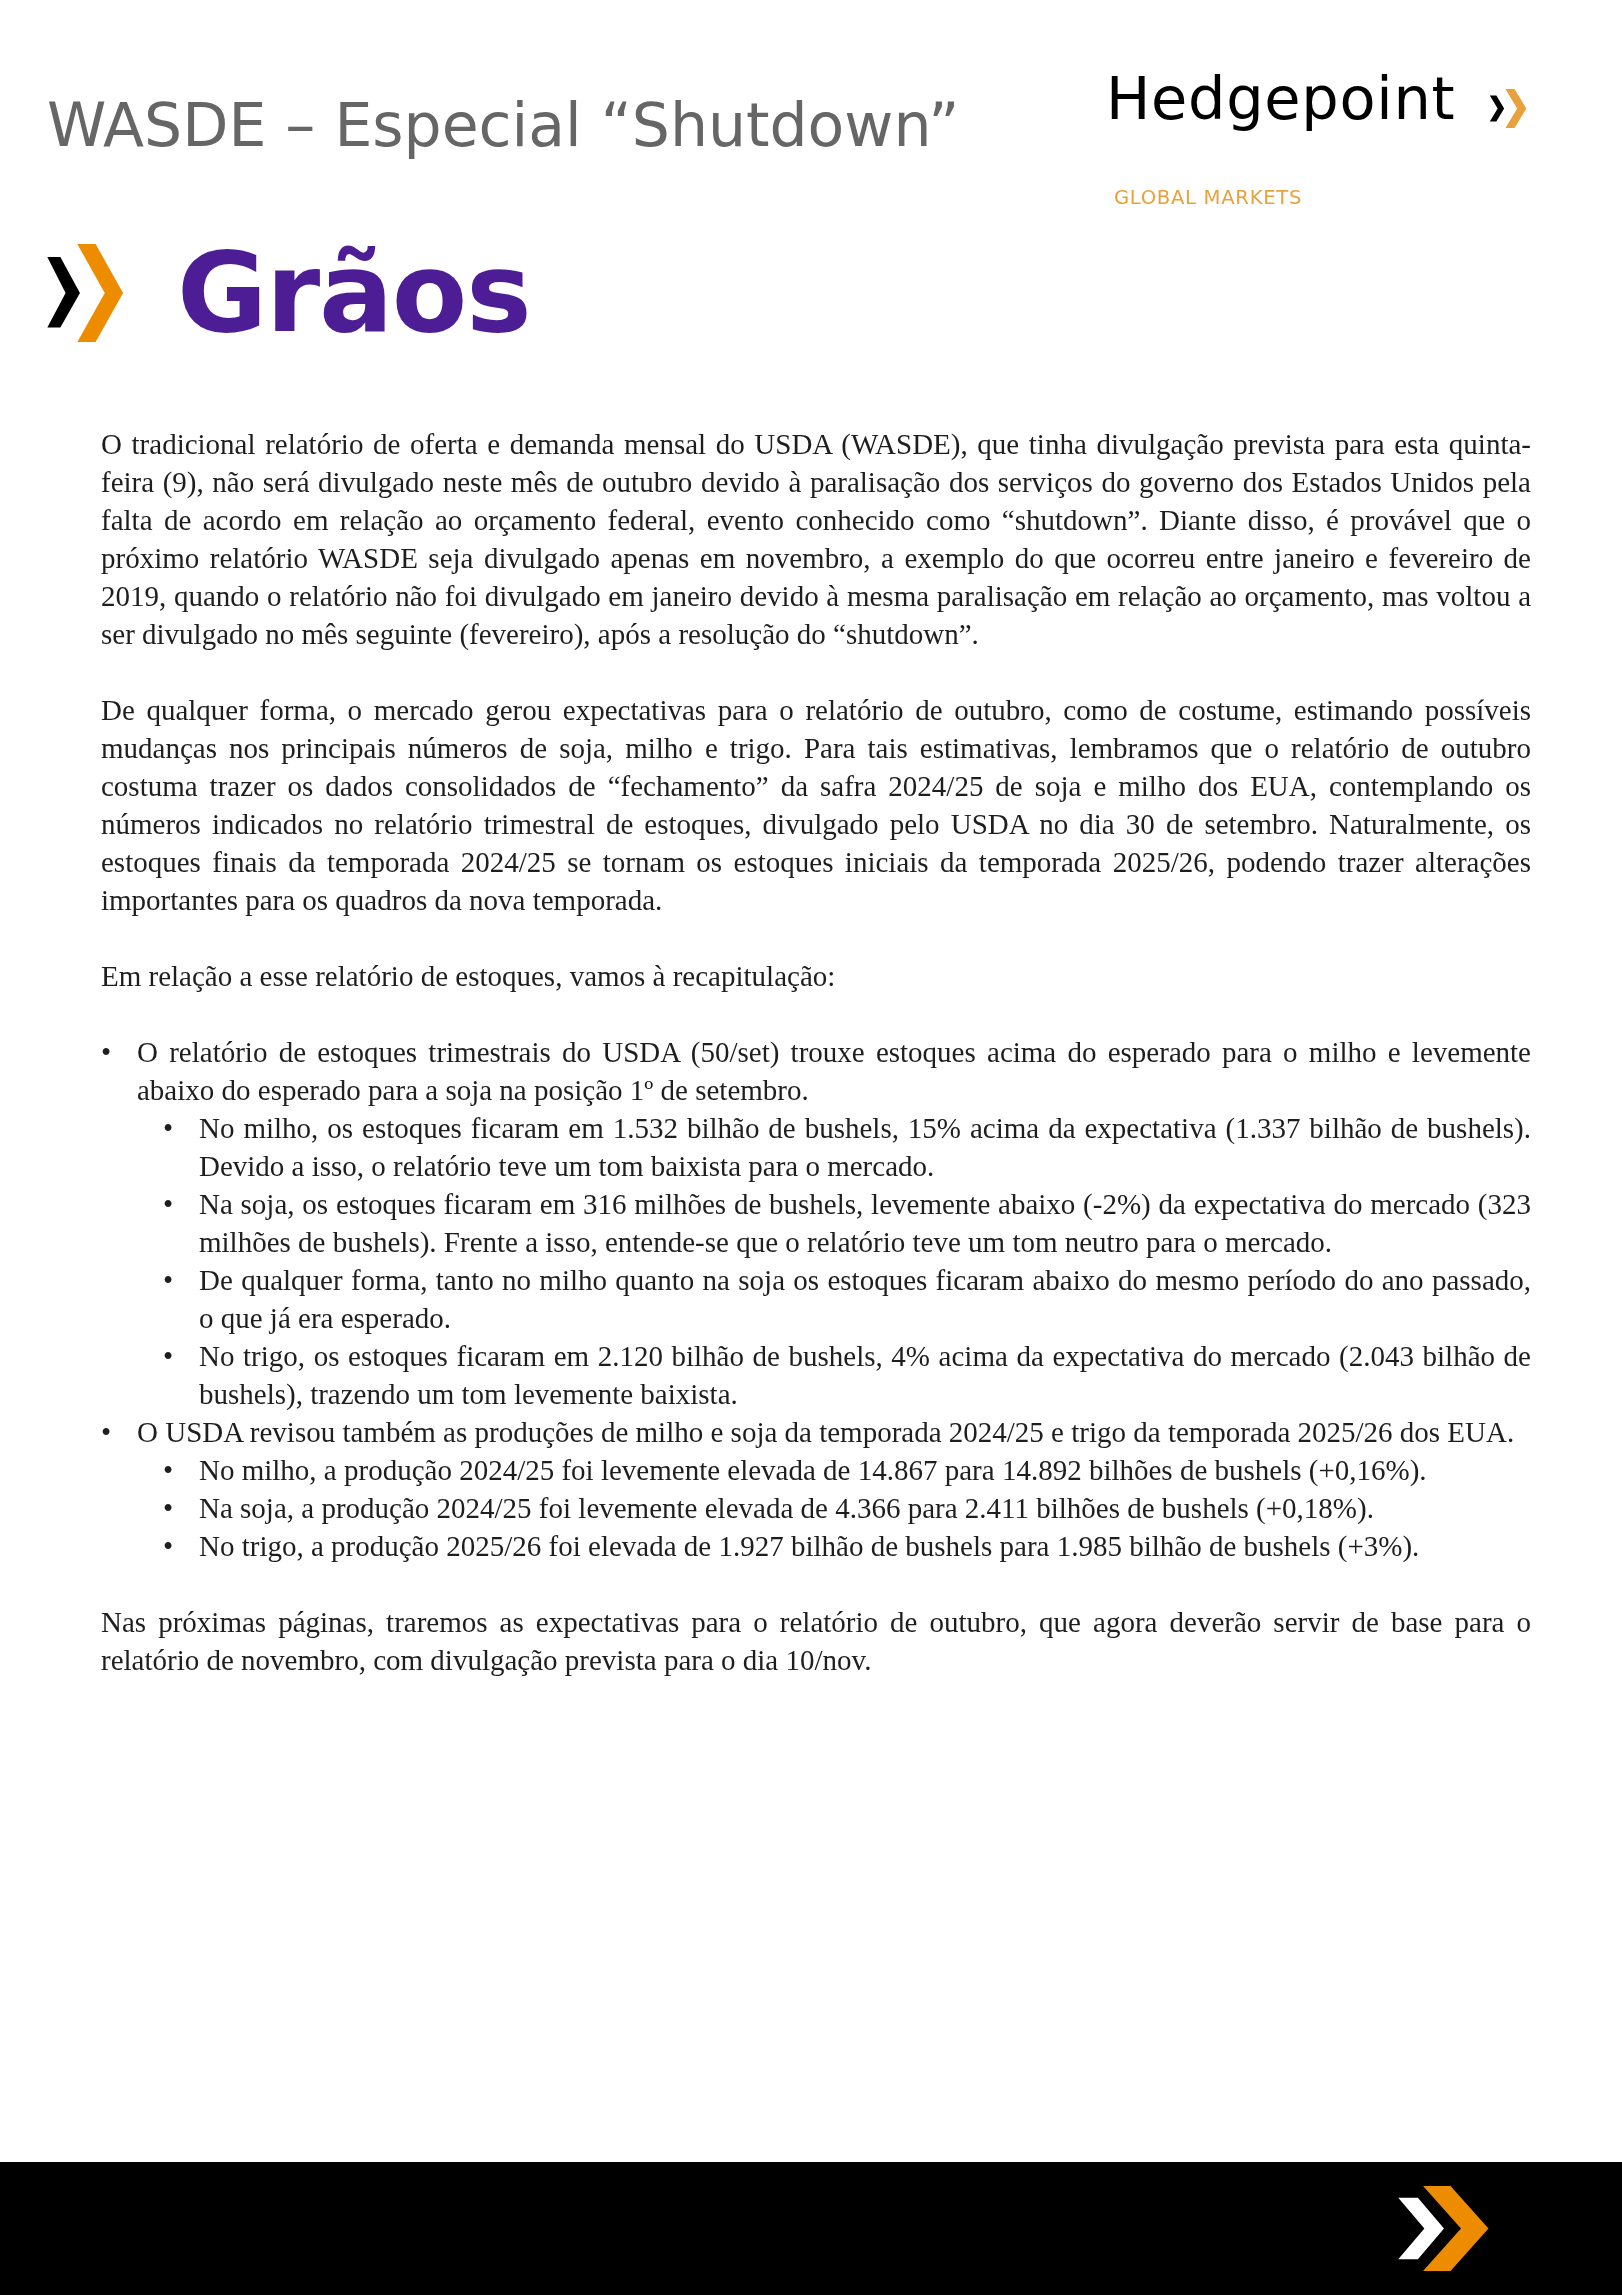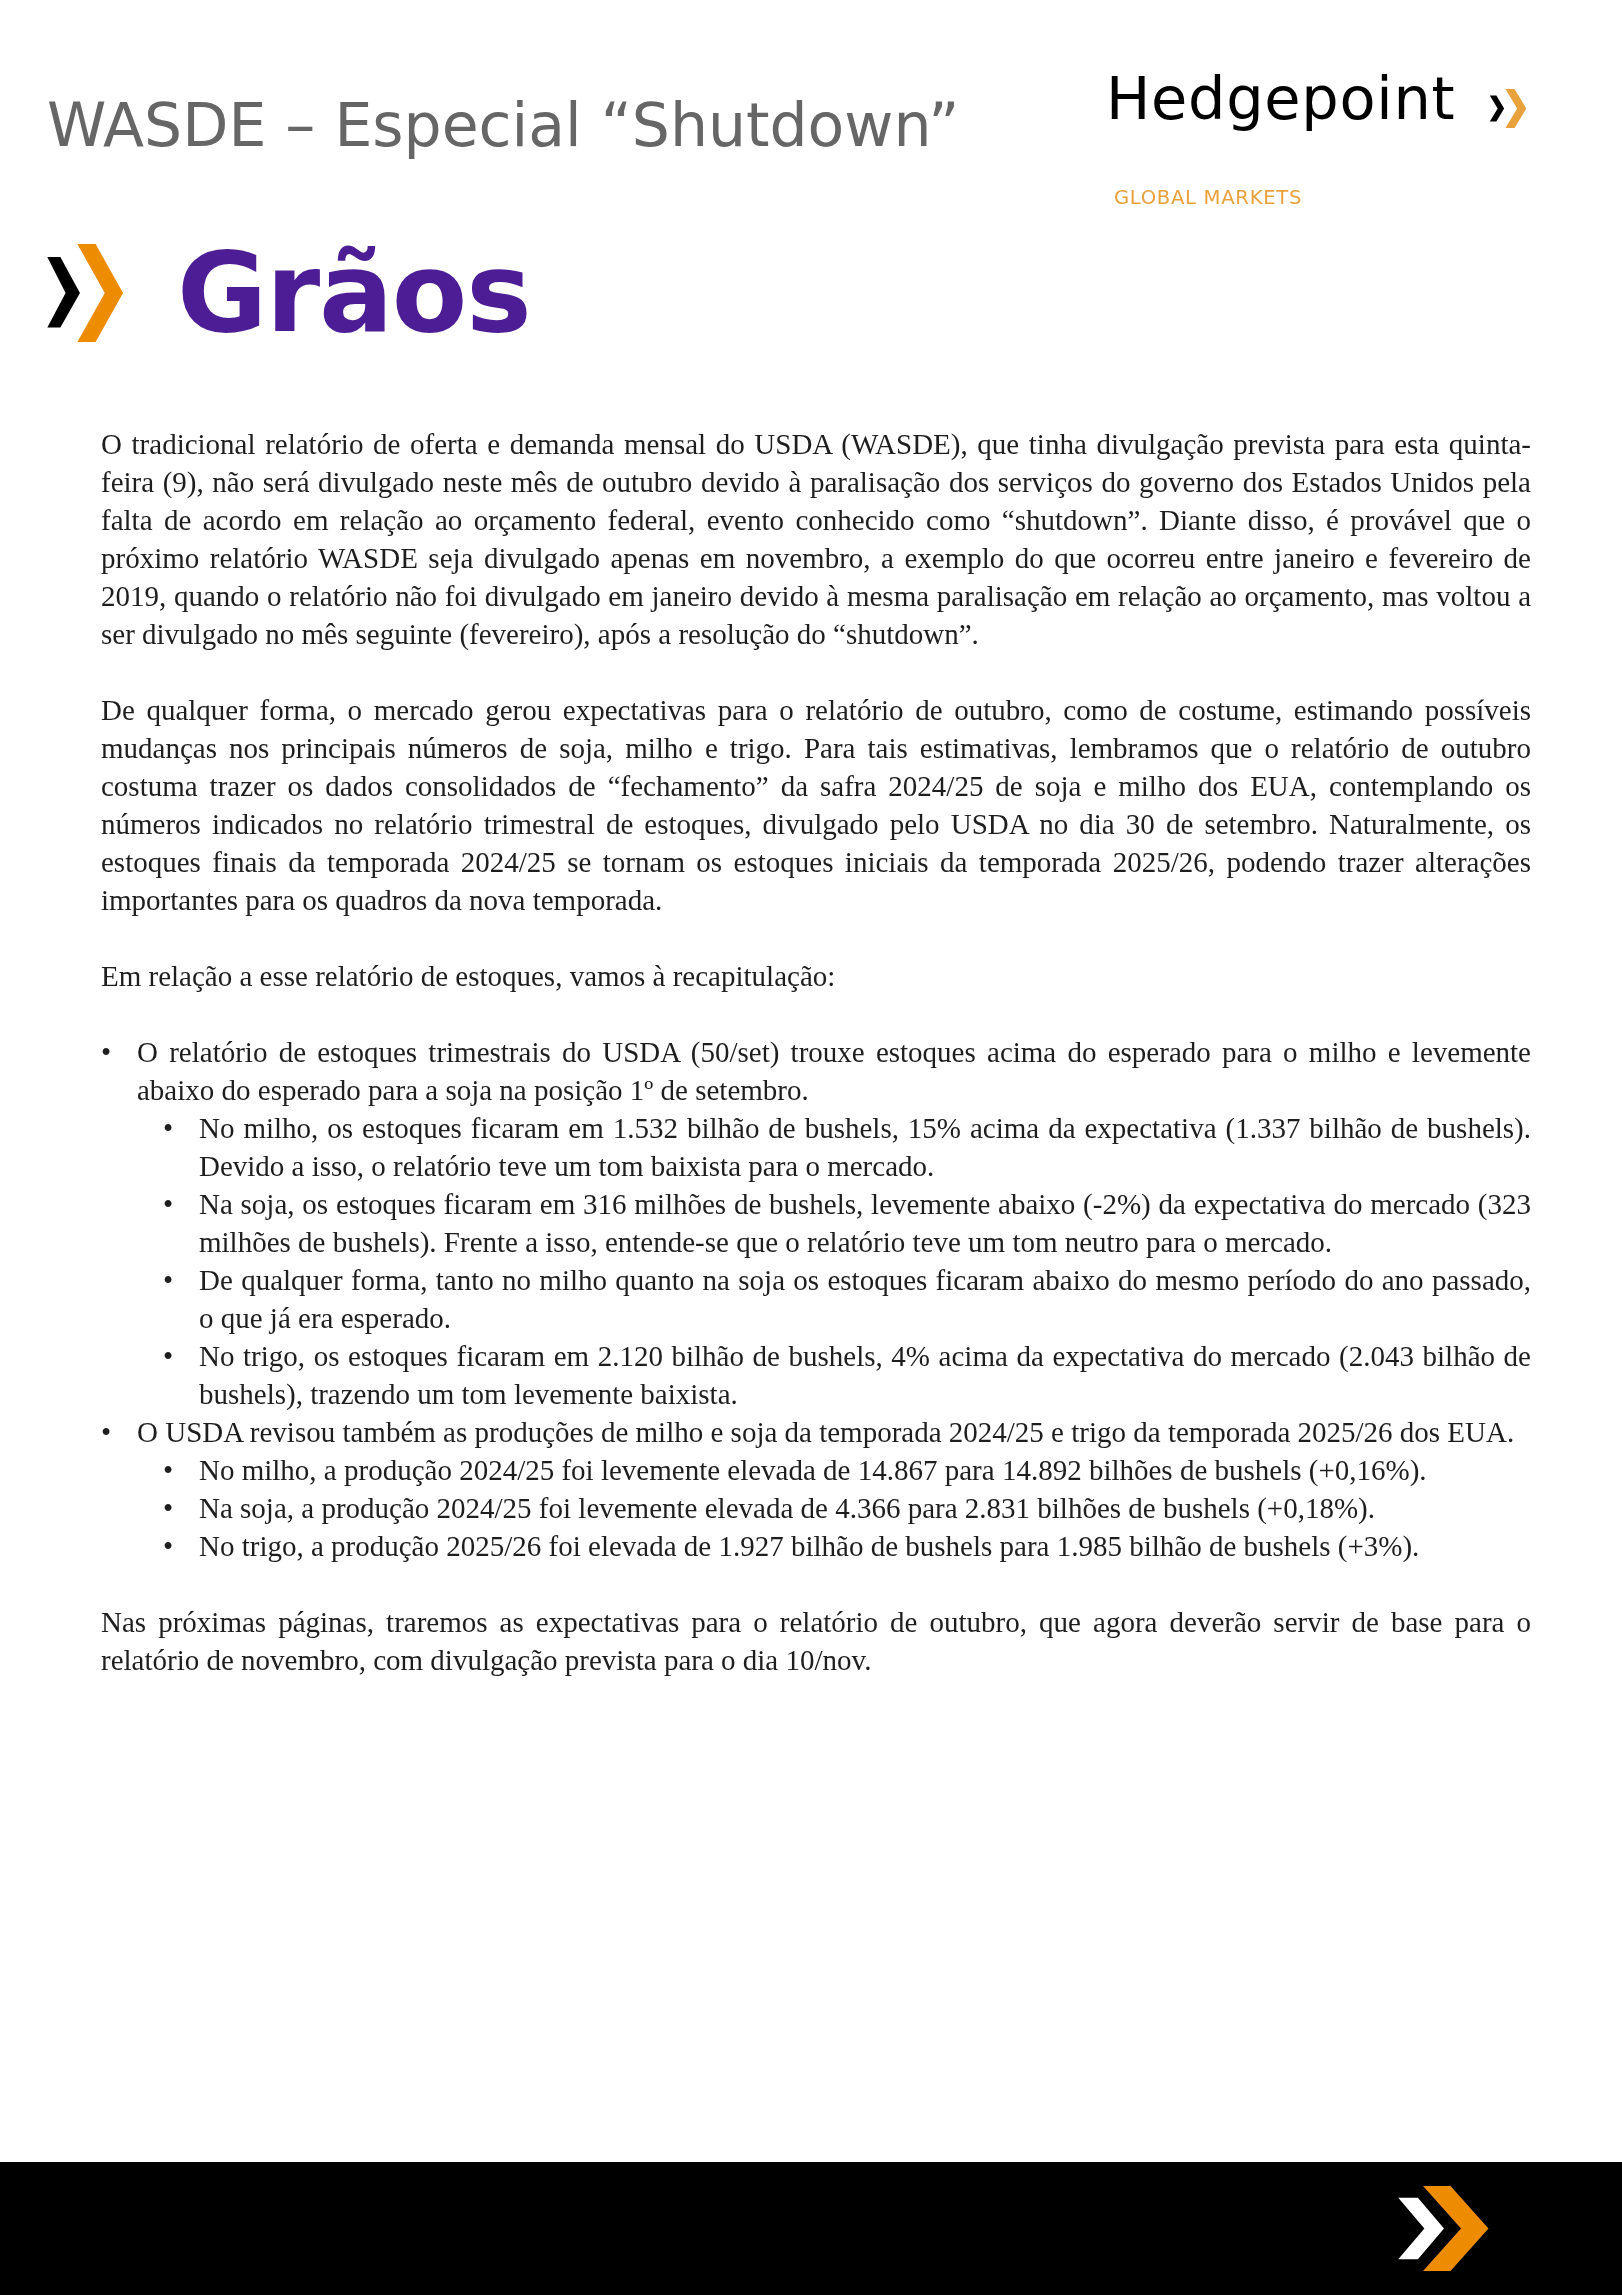--- a/index.html
+++ b/index.html
@@ -212,21 +212,21 @@
       <li>
         <span class="bullet">•</span>
         <span>O USDA revisou também as produções de milho e soja da temporada 2024/25 e trigo da temporada 2025/26 dos EUA.</span>
         <ul class="lvl2">
           <li>
             <span class="bullet">•</span>
             <span>No milho, a produção 2024/25 foi levemente elevada de 14.867 para 14.892 bilhões de bushels (+0,16%).</span>
           </li>
           <li>
             <span class="bullet">•</span>
-            <span>Na soja, a produção 2024/25 foi levemente elevada de 4.366 para 2.831 bilhões de bushels (+0,18%).</span>
+            <span>Na soja, a produção 2024/25 foi levemente elevada de 4.366 para 2.411 bilhões de bushels (+0,18%).</span>
           </li>
           <li>
             <span class="bullet">•</span>
             <span>No trigo, a produção 2025/26 foi elevada de 1.927 bilhão de bushels para 1.985 bilhão de bushels (+3%).</span>
           </li>
         </ul>
       </li>
     </ul>
 
     <p class="closing">Nas próximas páginas, traremos as expectativas para o relatório de outubro, que agora deverão servir de base para o relatório de novembro, com divulgação prevista para o dia 10/nov.</p>

